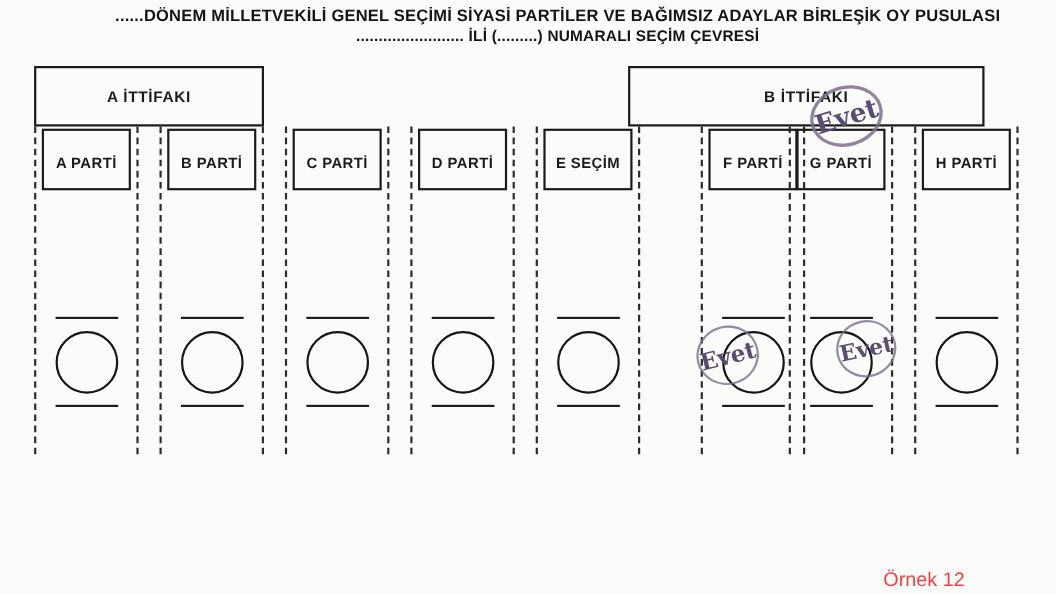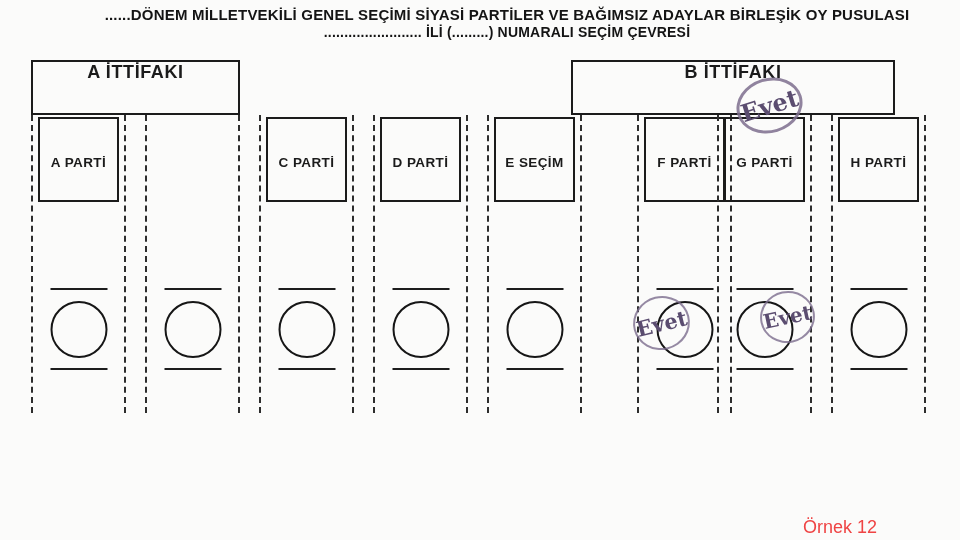--- a/index.html
+++ b/index.html
@@ -12,32 +12,32 @@
   .title-line {
     position:absolute; left:0; width:100%; text-align:center;
     font-weight:bold; letter-spacing:.2px; color:#141414;padding-left:27px;
   }
   .title-1 { top:6px;  font-size:15px; }
   .title-2 { top:24px; font-size:14px; }
 
   .alliance-box {
     position:absolute; top:60px; height:55px; box-sizing:border-box;
     border:2px solid #1b1b1b;
-    display:flex; justify-content:center;
-    font-weight:bold; font-size:18px; letter-spacing:.6px;
+    display:flex; align-items:center; justify-content:center;
+    font-weight:bold; font-size:14px; letter-spacing:.6px;
   }
   .alliance-a { left:31px;  width:209px; }
   .alliance-b { left:571px; width:324px; }
 
   .strip {
     position:absolute; top:115px; width:95px; height:298px; box-sizing:border-box;
     border-left:2px dashed #2d2d2d; border-right:2px dashed #2d2d2d;
   }
   .party-box {
-    position:absolute; top:2px; left:5px; right:5px; height:85px; box-sizing:border-box;
+    position:absolute; top:2px; left:5px; right:5px; height:56px; box-sizing:border-box;
     border:2px solid #1b1b1b;
     display:flex; align-items:center; justify-content:center;
     font-weight:bold; font-size:13.5px; letter-spacing:.4px; padding-top:6px;
   }
   .mark-line {
     position:absolute; left:50%; transform:translateX(-50%);
     width:57px; height:2px; background:#1d1d1d;
   }
   .line-top    { top:173px; }
   .line-bottom { top:253px; }
@@ -100,20 +100,23 @@
   <div class="strip" style="left:31px">
     <div class="party-box">
       <span>A PARTİ</span>
     </div>
     <div class="mark-line line-top"></div>
     <div class="vote-circle"></div>
     <div class="mark-line line-bottom"></div>
   </div>
 
   <div class="strip" style="left:145px">
+    <div class="party-box">
+      <span>B PARTİ</span>
+    </div>
     <div class="mark-line line-top"></div>
     <div class="vote-circle"></div>
     <div class="mark-line line-bottom"></div>
   </div>
 
   <div class="strip" style="left:259px">
     <div class="party-box">
       <span>C PARTİ</span>
     </div>
     <div class="mark-line line-top"></div>

